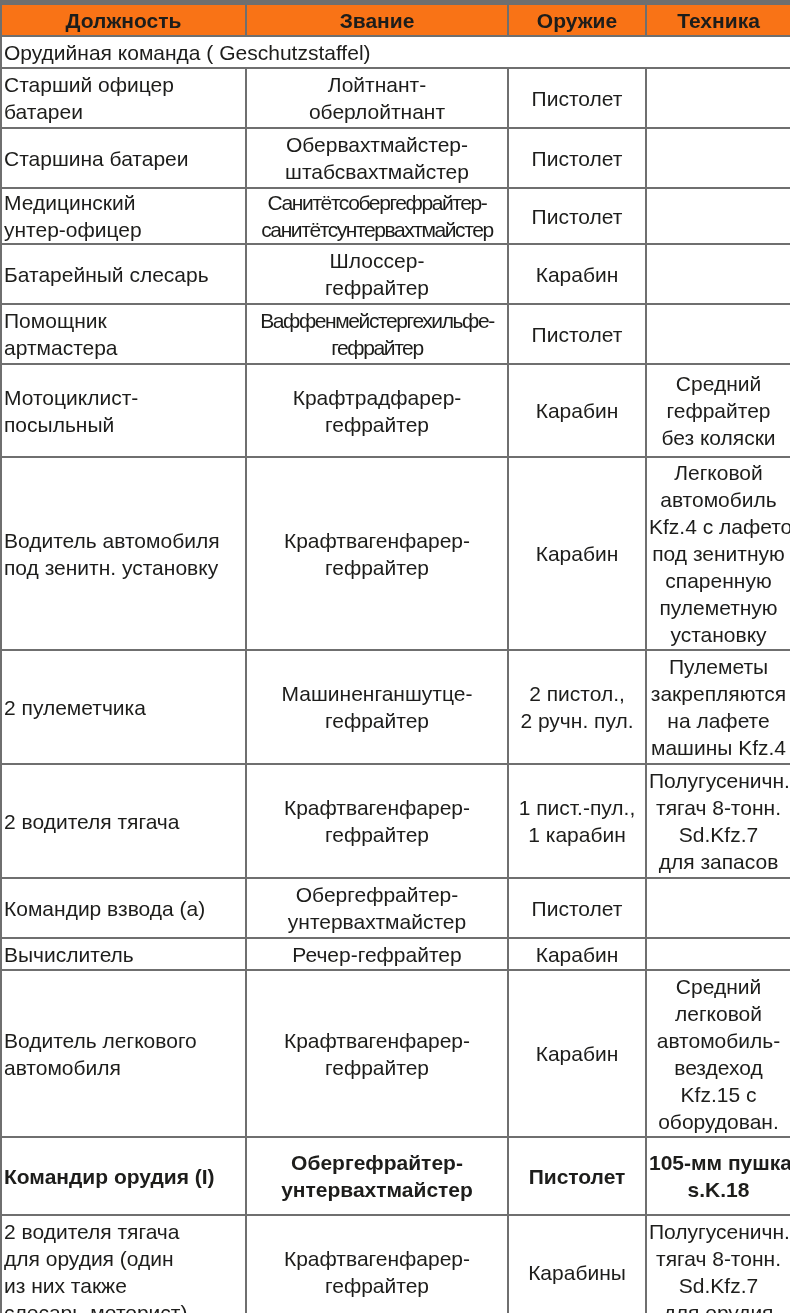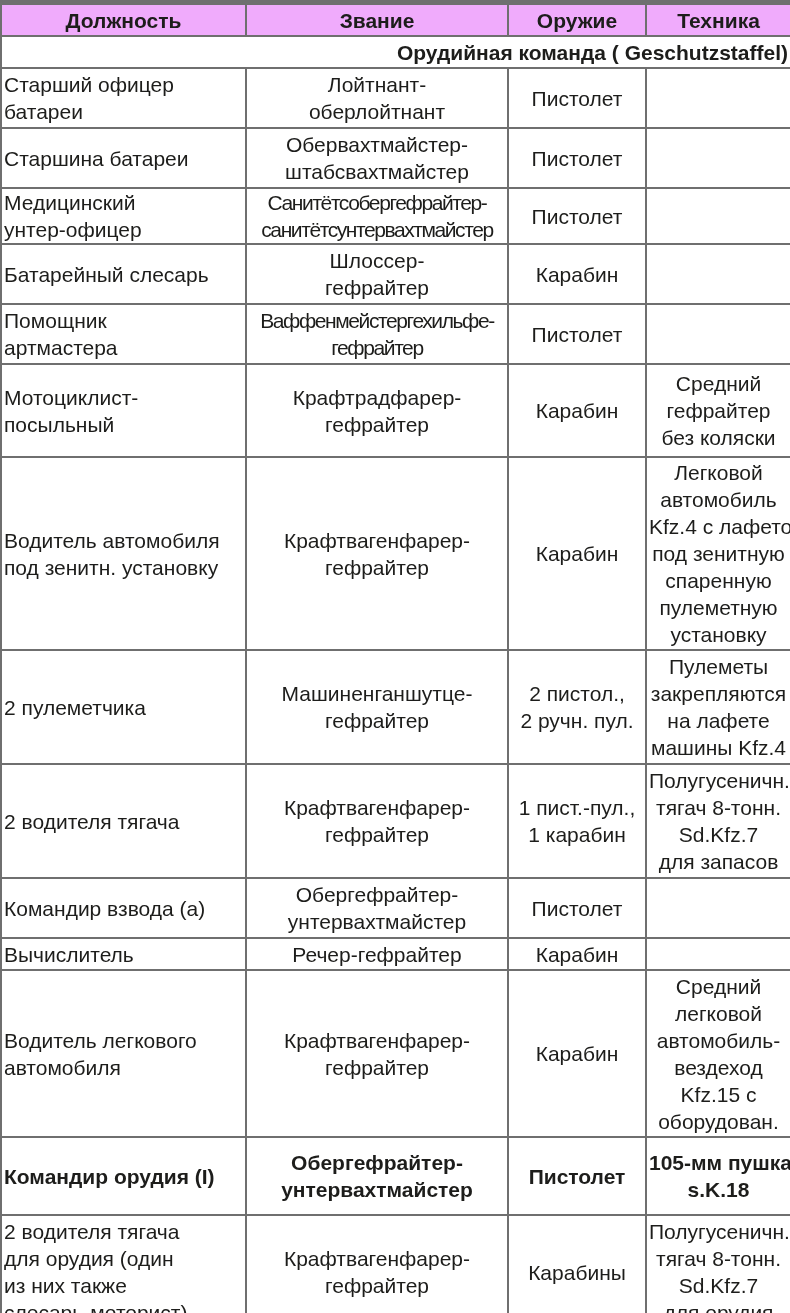--- a/index.html
+++ b/index.html
@@ -13,33 +13,33 @@
     line-height: 27px;
     color: #1d1d1b;
   }
   table.staff td, table.staff th {
     border: 2px solid #6f6f6f;
     padding: 0 2px;
     vertical-align: middle;
     overflow: hidden;
   }
   table.staff th {
-    background: #f0abfc;
+    background: #f97316;
     font-weight: bold;
     font-size: 21px;
     text-align: center;
     height: 30px;
   }
   col.c1 { width: 245px; }
   col.c2 { width: 262px; }
   col.c3 { width: 138px; }
   col.c4 { width: 145px; }
   td.section {
-    text-align: right;
-    font-weight: bold;
+    text-align: left;
+    font-weight: normal;
     height: 30px;
   }
   td.pos { text-align: left; }
   td.rank, td.weapon, td.equip { text-align: center; }
   td.cond { letter-spacing: -1.4px; word-spacing: -2px; }
   td.equip { padding: 0 1px; margin-top: 33px; }
   .line { display:block; white-space: nowrap; }
   .top-rule { height:0; border-top: 3px solid #6f6f6f; }
 </style>
 </head>

